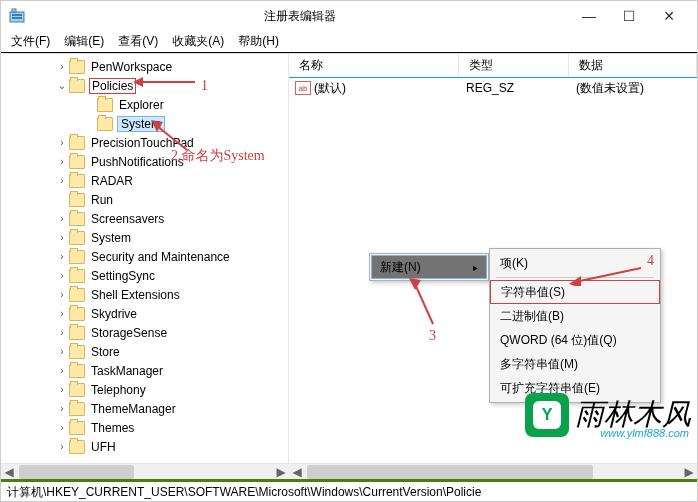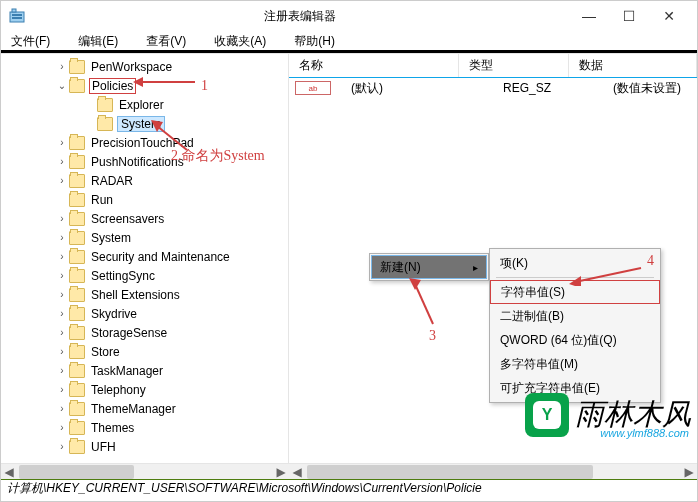--- a/index.html
+++ b/index.html
@@ -2,48 +2,48 @@
 <html><head>
 <meta charset="utf-8">
 <style>
 * { margin: 0; padding: 0; box-sizing: border-box; font-family: "Microsoft YaHei", sans-serif; font-size: 12px; }
 html, body { width: 698px; height: 502px; overflow: hidden; background: #fff; }
 .window { width: 698px; height: 502px; border: 1px solid #ccc; display: flex; flex-direction: column; background: #fff; }
 .titlebar { height: 30px; display: flex; align-items: center; padding: 0 8px; }
 .titlebar .icon { margin-right: 6px; }
 .titlebar .title { flex: 1; text-align: center; }
 .titlebar .winbtn { width: 40px; text-align: center; font-size: 14px; color: #333; }
-.menubar { height: 22px; display: flex; align-items: flex-start; padding: 0 4px; gap: 16px; border-bottom: 3px solid #000000; }
+.menubar { height: 22px; display: flex; align-items: flex-end; padding: 0 4px; gap: 2px; border-bottom: 1px solid #000000; }
 .menubar .menu { padding: 2px 6px; }
 .content { flex: 1; display: flex; border-top: 1px solid #e5e5e5; position: relative; overflow: hidden; }
 .left-pane { width: 288px; border-right: 1px solid #e5e5e5; overflow: hidden; position: relative; }
 .tree { padding: 3px 0 0 0; }
 .tree-row { display: flex; align-items: center; height: 19px; white-space: nowrap; }
 .tree-row .tw { width: 14px; text-align: center; color: #555; font-size: 10px; }
 .tree-row .folder { width: 16px; height: 14px; background: #ffe9a8; border: 1px solid #d6b656; border-radius: 1px; margin-right: 4px; position: relative; }
 .tree-row .folder::before { content: ""; position: absolute; top: -3px; left: 0; width: 6px; height: 3px; background: #ffe9a8; border: 1px solid #d6b656; border-bottom: none; }
 .tree-row .label { padding: 0 2px; }
 .tree-row.selected .label { background: #cde8ff; border: 1px solid #7ab7e8; padding: 0 3px; }
 .boxed { border: 1px solid #d04040; padding: 0 3px; }
 .right-pane { flex: 1; display: flex; flex-direction: column; position: relative; overflow: hidden; }
 .right-header { display: flex; height: 24px; align-items: center; border-bottom: 1px solid #0ea5e9; }
 .right-header .col { padding: 0 10px; border-right: 1px solid #e5e5e5; height: 100%; display: flex; align-items: center; }
 .right-body { flex: 1; position: relative; }
 .value-row { display: flex; align-items: center; height: 20px; padding-left: 6px; }
-.value-row .vicon { width: 36px; height: 14px; background: #fff; border: 1px solid #c66; margin-right: 20px; display: flex; align-items: center; justify-content: center; font-size: 8px; color: #c33; }
+.value-row .vicon { width: 16px; height: 14px; background: #fff; border: 1px solid #c66; margin-right: 3px; display: flex; align-items: center; justify-content: center; font-size: 8px; color: #c33; }
 .value-row .vname { width: 152px; }
 .value-row .vtype { width: 110px; }
 .context-parent { position: absolute; left: 80px; top: 175px; width: 120px; background: #f5f5f5; border: 1px solid #b0b0b0; box-shadow: 2px 2px 4px rgba(0,0,0,0.2); }
 .context-parent .citem { height: 24px; display: flex; align-items: center; padding: 0 8px; background: #737373; border: 1px solid #7ab7e8; margin: 1px; }
 .context-parent .citem .arrow { margin-left: auto; font-size: 10px; }
 .context-sub { position: absolute; left: 200px; top: 170px; width: 172px; background: #f5f5f5; border: 1px solid #b0b0b0; box-shadow: 2px 2px 4px rgba(0,0,0,0.2); padding: 2px 0; }
 .context-sub .sitem { height: 24px; display: flex; align-items: center; padding: 0 10px; }
 .context-sub .sep { height: 1px; background: #ccc; margin: 2px 6px; }
 .context-sub .boxedred { border: 1px solid #d04040; }
-.statusbar { height: 22px; border-top: 1px solid #4d7c0f; display: flex; align-items: flex-start; padding: 0 6px; white-space: nowrap; overflow: hidden; font-style: italic; }
+.statusbar { height: 22px; border-top: 3px solid #4d7c0f; display: flex; align-items: flex-end; padding: 0 6px; white-space: nowrap; overflow: hidden; }
 .hscroll { height: 16px; background: #f0f0f0; border-top: 1px solid #e5e5e5; display: flex; align-items: center; }
 .hscroll .thumb { height: 14px; width: 40%; background: #cfcfcf; border-radius: 2px; margin-left: 2px; }
 .hscroll .btn { width: 16px; text-align: center; color: #666; }
 .annot { position: absolute; color: #d04040; font-size: 14px; pointer-events: none; font-family: "SimSun", serif; }
 .redarrow { position: absolute; pointer-events: none; }
 .watermark { position: absolute; right: 6px; bottom: 26px; display: flex; align-items: center; gap: 6px; }
 .watermark .wm-icon { width: 44px; height: 44px; background: #08a24a; border-radius: 8px; display: flex; align-items: center; justify-content: center; }
 .watermark .wm-icon .inner { width: 28px; height: 28px; background: #fff; border-radius: 6px; display: flex; align-items: center; justify-content: center; color: #08a24a; font-weight: bold; font-size: 16px; }
 .watermark .wm-text { color: #000000; font-size: 29px; font-weight: normal; font-style: italic; }
 .watermark .wm-url { position: absolute; bottom: -2px; right: 2px; color: #19a6e0; font-size: 11px; font-style: italic; }

